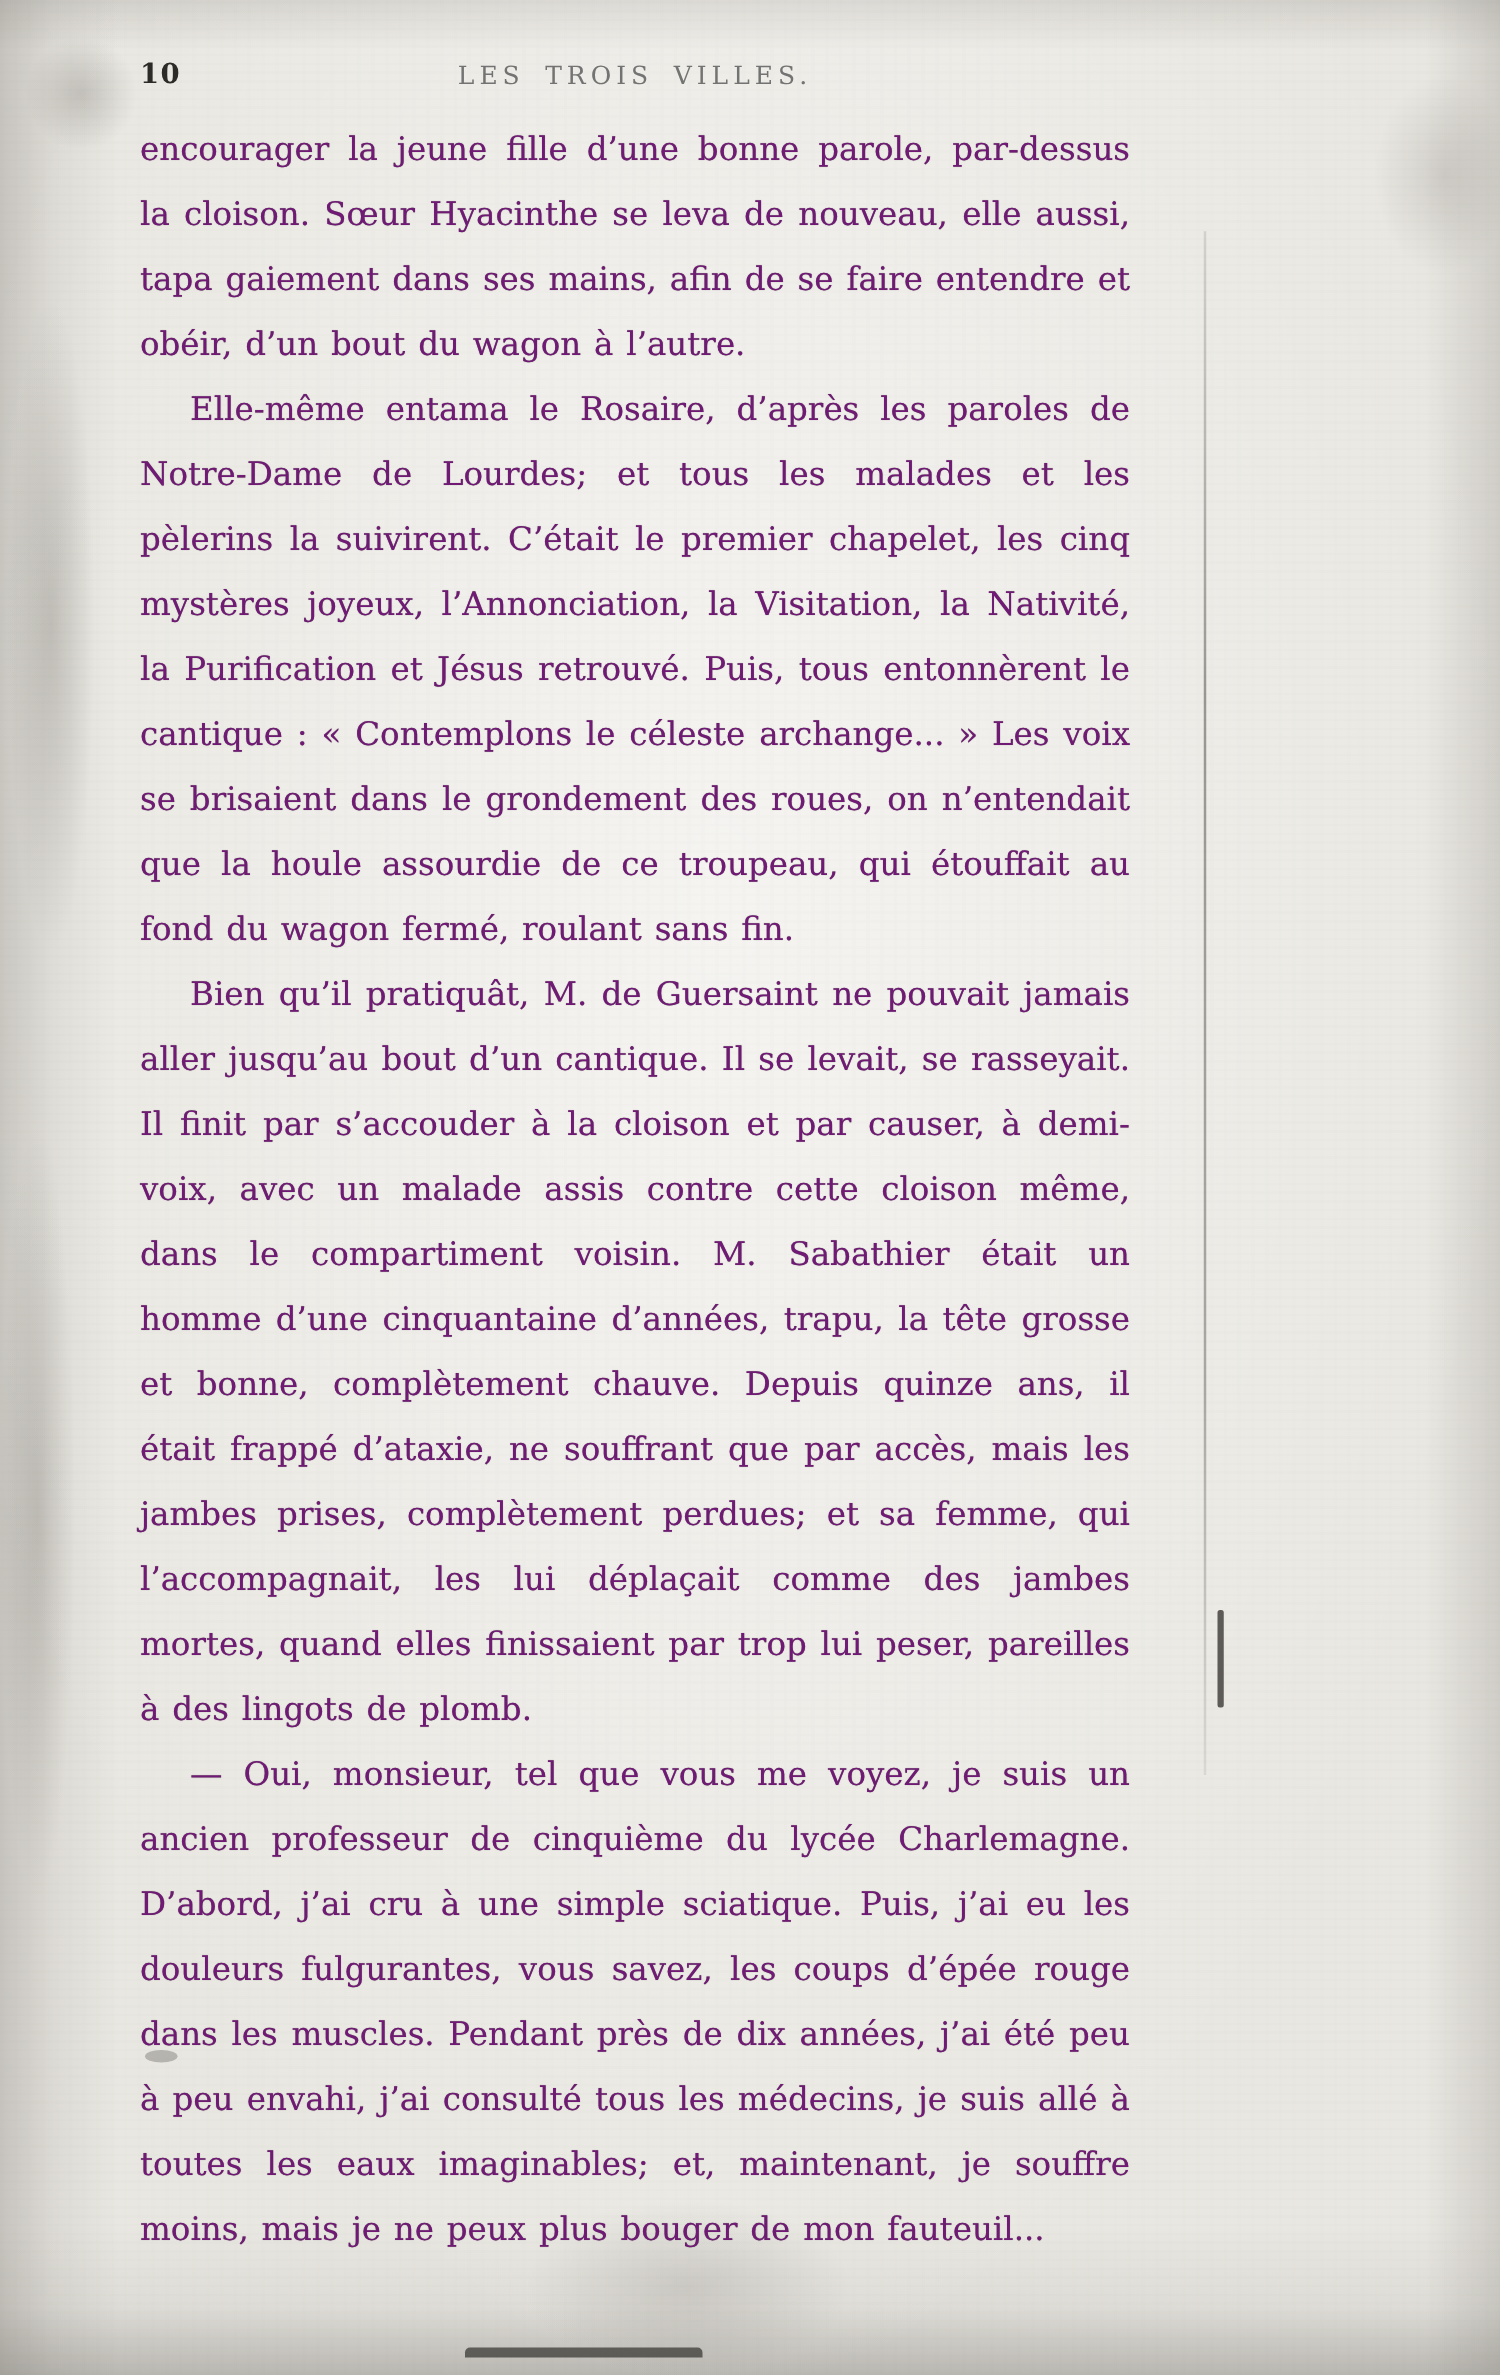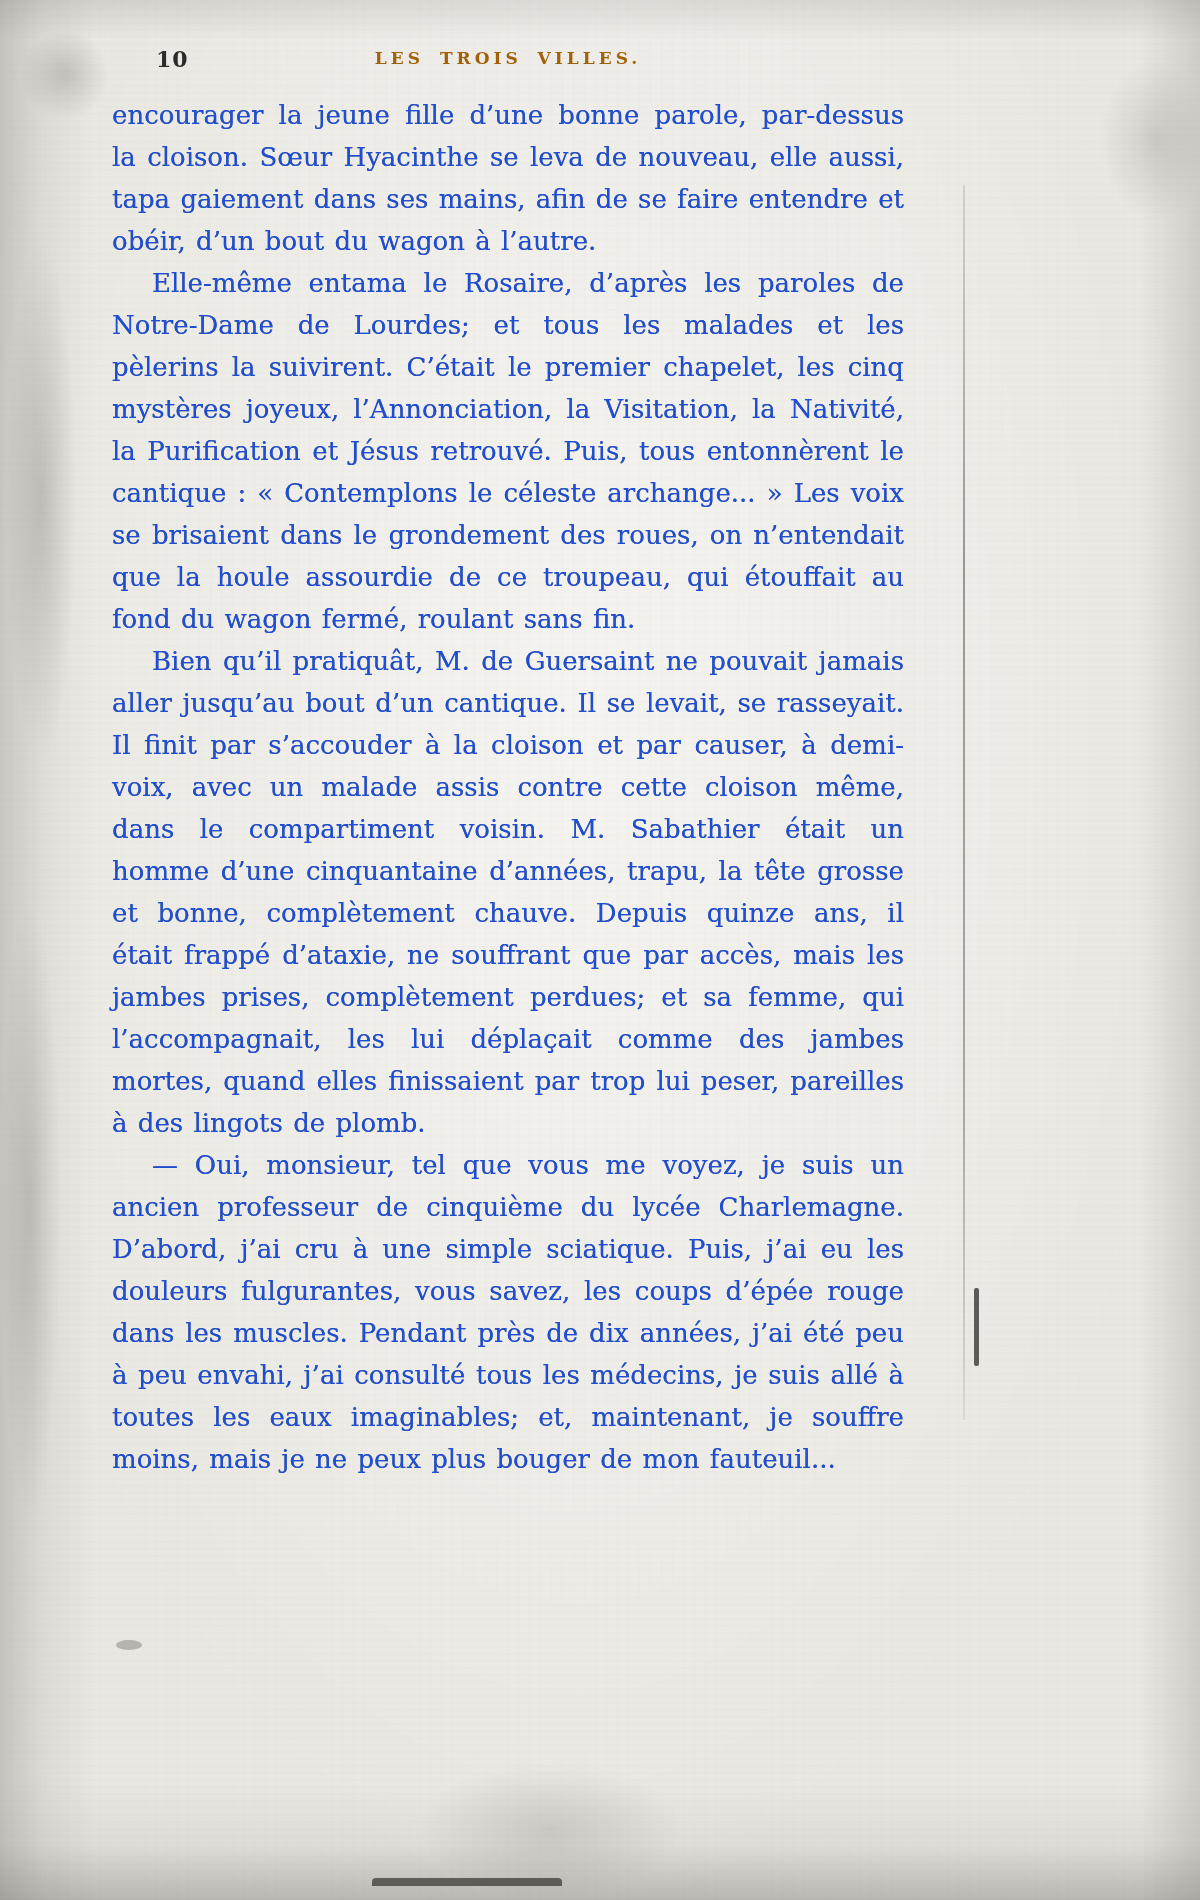--- a/index.html
+++ b/index.html
@@ -34,32 +34,32 @@
 
   
   .edge-line{position:absolute;left:963px;top:185px;width:2px;height:1235px;background:linear-gradient(180deg,rgba(70,67,62,0.15),rgba(70,67,62,0.5) 30%,rgba(70,67,62,0.4) 75%,rgba(70,67,62,0.1));}
   .edge-mark{position:absolute;left:974px;top:1288px;width:5px;height:78px;background:rgba(45,43,40,0.75);border-radius:2px;}
   .bottom-sliver{position:absolute;left:372px;top:1878px;width:190px;height:8px;background:rgba(50,48,44,0.7);border-radius:4px 4px 0 0;}
   .bottom-dot{position:absolute;left:116px;top:1640px;width:26px;height:10px;background:rgba(90,87,82,0.35);border-radius:50%;}
 
   
   .page-number{
     position:absolute;left:112px;top:46px;
-    font-size:22px;font-weight:bold;color:#2c2b28;letter-spacing:1px;margin-left:44px;
+    font-size:22px;font-weight:bold;color:#2c2b28;letter-spacing:1px;
   }
   .running-title{
     position:absolute;left:112px;top:48px;width:792px;
-    text-align:center;font-size:17px;font-weight:bold;color:#a16207;
+    text-align:center;font-size:20px;font-weight:normal;color:#737373;
     letter-spacing:4px;word-spacing:6px;
   }
 
   
   .body-text{
     position:absolute;left:112px;top:94px;width:792px;
-    font-size:26px;line-height:42px;color:#1d4ed8;
+    font-size:26px;line-height:52px;color:#701a75;
     text-align:justify;word-spacing:2px;
     text-shadow:0 0 0.6px rgba(44,43,40,0.65);
   }
   .body-text p{margin:0;padding:0;}
   .body-text p.indent{text-indent:40px;}
 </style>
 </head>
 <body>
 
 <div class="paper"></div>

